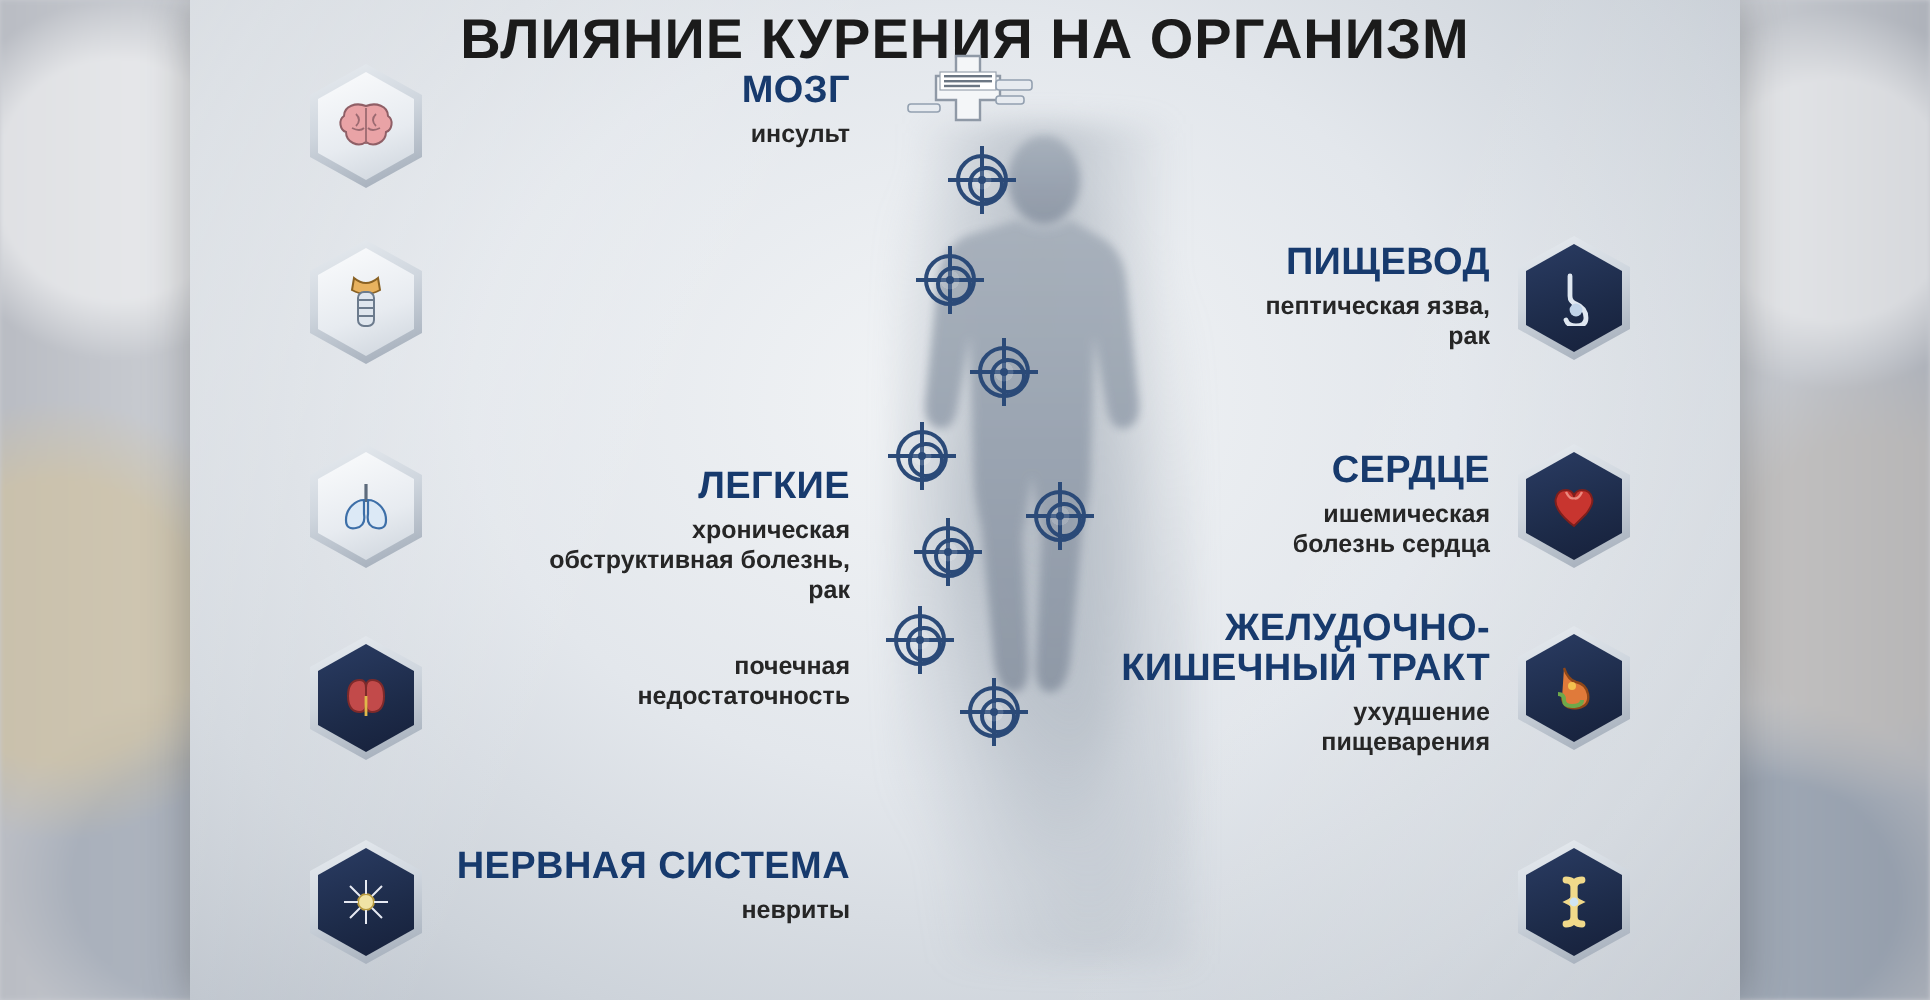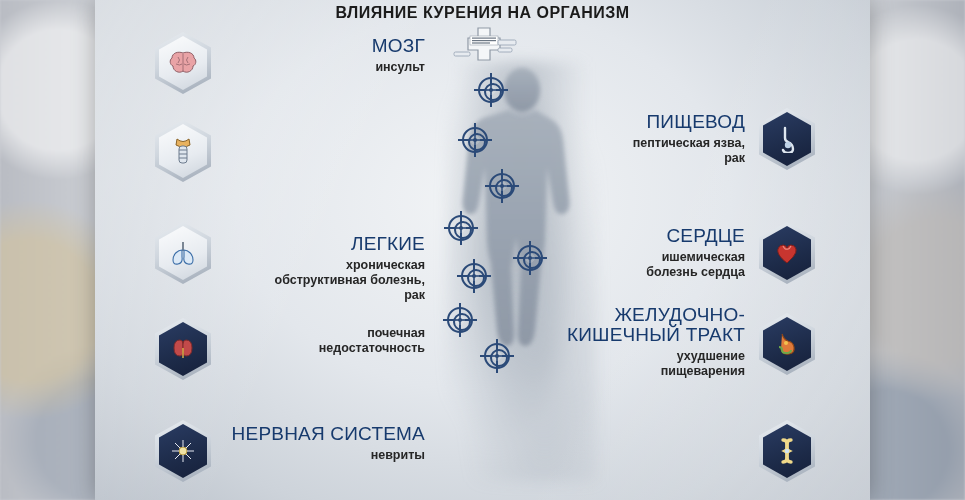--- a/index.html
+++ b/index.html
@@ -35,21 +35,21 @@
   }
   
   #poster:after{
     content:"";position:absolute;inset:0;
     background:linear-gradient(115deg, rgba(255,255,255,.35) 0%, rgba(255,255,255,0) 35%, rgba(255,255,255,0) 65%, rgba(255,255,255,.22) 100%);
     pointer-events:none;
   }
   .title{
     position:absolute;left:0;top:4px;width:775px;
     text-align:center;
-    font-size:16px;font-weight:bold;letter-spacing:.5px;
+    font-size:28px;font-weight:bold;letter-spacing:.5px;
     color:#1b1b1b;
     z-index:6;
   }
   
   .body-figure{
     position:absolute;left:352px;top:62px;width:150px;height:420px;z-index:2;
   }
   .smoke{
     position:absolute;left:0;top:0;width:150px;height:420px;
     background:
@@ -72,21 +72,21 @@
   .target .dot{position:absolute;left:11px;top:11px;width:4px;height:4px;border-radius:50%;background:#2b4a78;}
   .target .cx{position:absolute;left:-4px;top:12px;width:34px;height:2px;background:#2b4a78;}
   .target .cy{position:absolute;left:12px;top:-4px;width:2px;height:34px;background:#2b4a78;}
 
   
   .item{position:absolute;z-index:7;}
   .item .txt{position:absolute;}
   .item.left .txt{text-align:right;right:0;}
   .item.right .txt{text-align:left;left:0;}
   .head{
-    font-size:19px;font-weight:normal;color:#173a6d;letter-spacing:.2px;line-height:1.05;
+    font-size:19px;font-weight:bold;color:#173a6d;letter-spacing:.2px;line-height:1.05;
     text-transform:uppercase;
   }
   .head.small{font-size:17px;}
   .sub{
     font-size:12.5px;font-weight:bold;color:#262626;line-height:1.22;margin-top:4px;
   }
   
   .hex{
     position:absolute;width:56px;height:62px;
   }
@@ -290,21 +290,21 @@
           </svg>
         </span>
       </div>
       <div class="txt" style="top:4px;right:0;width:210px">
         <div class="head">НЕРВНАЯ СИСТЕМА</div>
         <div class="sub" style="white-space:pre-line">невриты</div>
       </div>
     </div>
 
 
-    <div class="item right" style="left:430px;top:108px;width:290px;height:70px">
+    <div class="item right" style="left:430px;top:118px;width:290px;height:70px">
       <div class="hex dark" style="left:234px;top:0">
         <span class="shape"></span>
         <span class="inner">
           <svg width="26" height="28" viewBox="0 0 26 28">
             <path d="M11 3 v10 q0 3 3 4 q5 2 5 7 q0 4 -5 4 q-4 0 -5 -3" fill="none" stroke="#dfe7f0" stroke-width="2.4" stroke-linecap="round"></path>
             <circle cx="14" cy="20" r="3.2" fill="#c0d3e8"></circle>
           </svg>
         </span>
       </div>
       <div class="txt" style="top:4px;left:0;width:220px;text-align:right">

